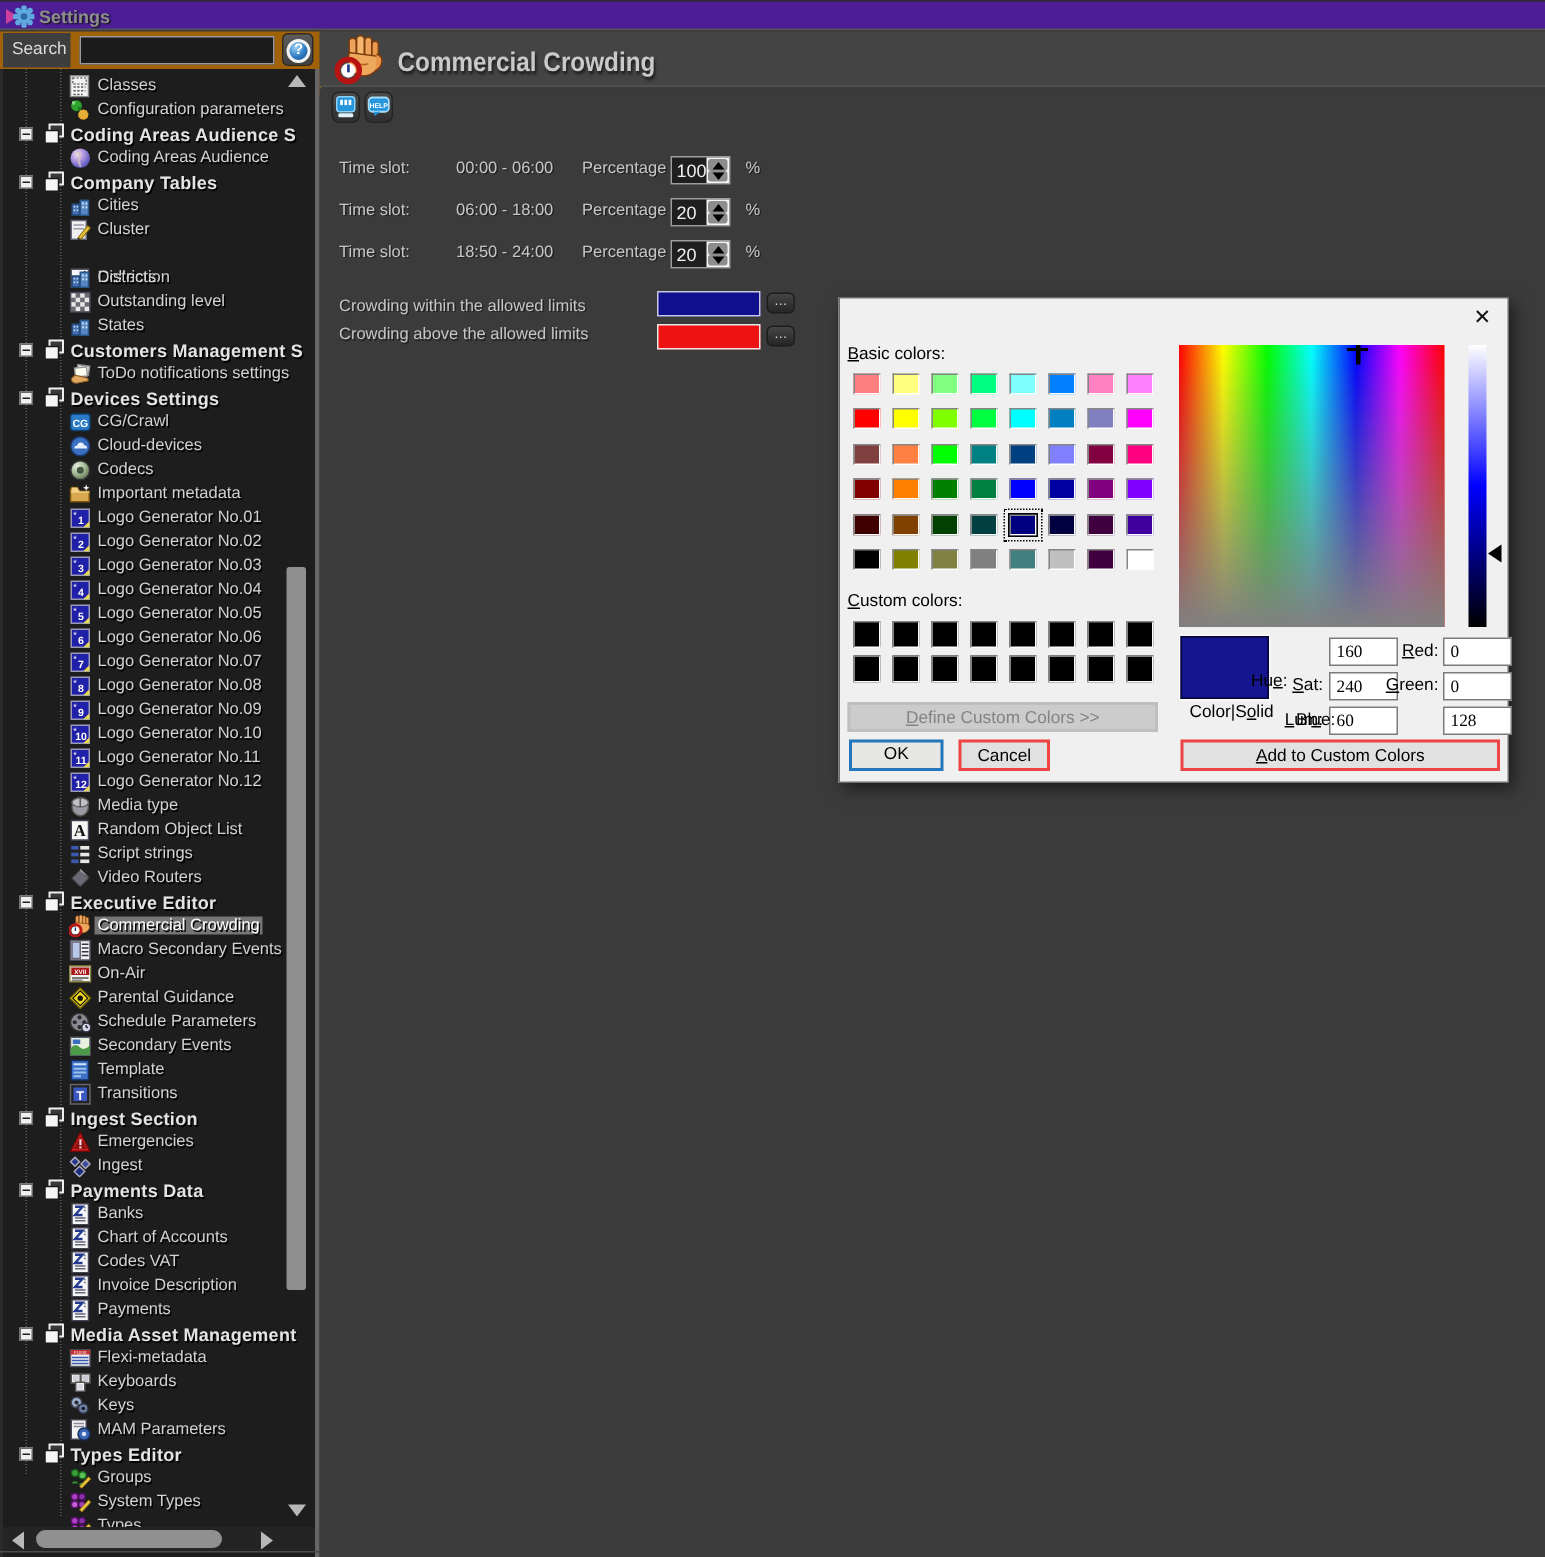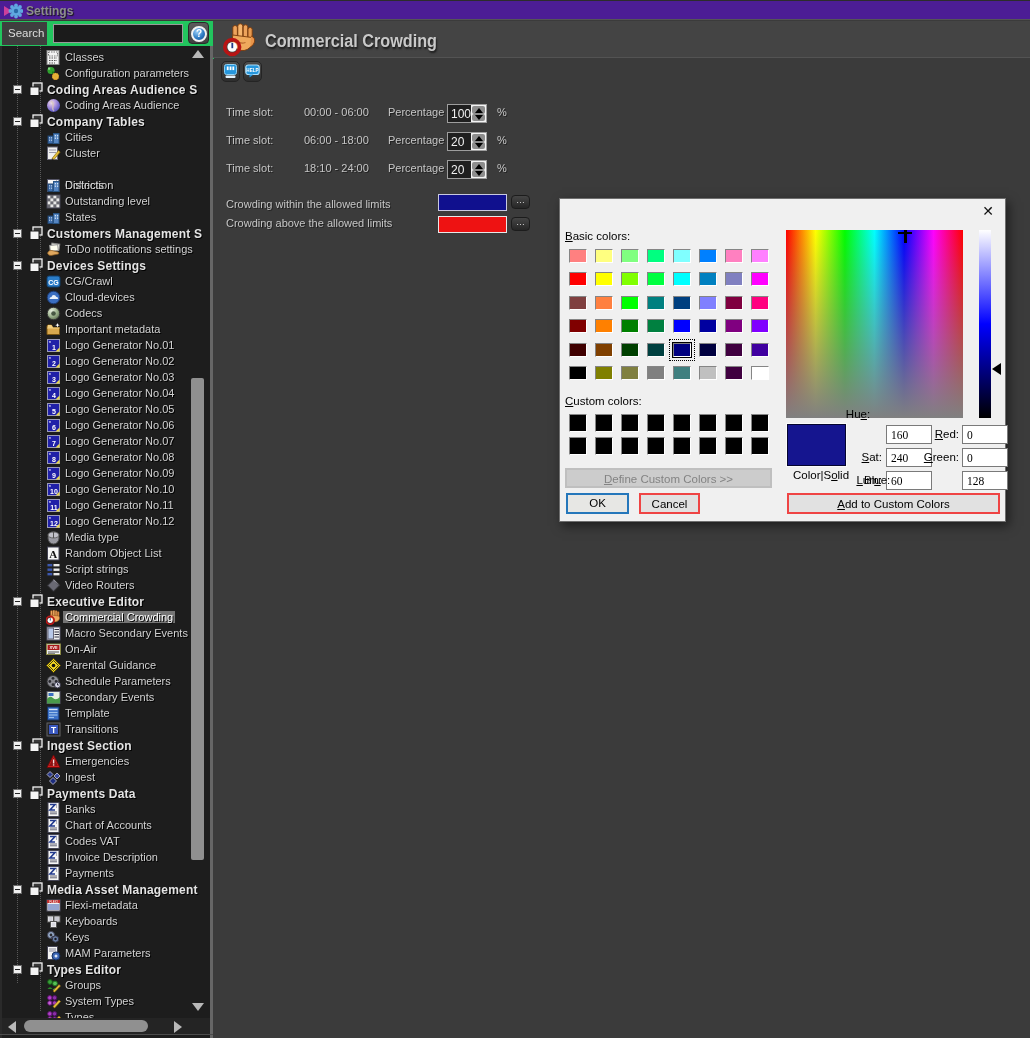--- a/index.html
+++ b/index.html
@@ -6,21 +6,21 @@
 body { background:#3b3b3b; font-family:"Liberation Sans", sans-serif; position:relative; }
 .abs { position:absolute; }
 
 
 #titlebar { position:absolute; left:0; top:0; width:1030px; height:20px; background:#4c1d95;
   border-top:1px solid #2c2c2c; border-bottom:1px solid #555; }
 #titlebar .ttl { position:absolute; left:26px; top:3px; font-size:12px; font-weight:bold; color:#8e8e8e;
   text-shadow:1px 1px 1px #161616; }
 
 
-#searchrow { position:absolute; left:0; top:21px; width:214px; height:43px; background:#22c55e; }
+#searchrow { position:absolute; left:0; top:21px; width:214px; height:43px; background:#a16207; }
 #slabel { position:absolute; left:2px; top:1px; width:45px; height:23px; background:#3e3e3e;
   color:#dcdcdc; font-size:11.5px; line-height:22px; padding-left:6px; }
 #sinput { position:absolute; left:53px; top:3px; width:130px; height:19px; background:#1b1b1b;
   border:1px solid #9a9a9a; }
 #shelp { position:absolute; left:188px; top:1px; width:21px; height:22px; border-radius:4px;
   background:linear-gradient(#5c5c5c,#404040); border:1px solid #2a2a2a; }
 #shelp .hc { position:absolute; left:2px; top:2.5px; width:16px; height:16px; border-radius:50%;
   background:radial-gradient(circle at 35% 30%, #9cd0f8, #2f7cc4 55%, #14488a); border:2px solid #f2f2f2;
   color:#fff; font-size:10px; font-weight:bold; text-align:center; line-height:12px; }
 
@@ -830,21 +830,21 @@
       <span class="spbtn">
         <span class="tri-up"></span>
       </span>
       <span class="spbtn">
         <span class="tri-dn"></span>
       </span>
     </span>
   </div>
 <div class="flabel" style="left:497px;top:134px">%</div>
 <div class="flabel" style="left:226px;top:162px">Time slot:</div>
-<div class="flabel" style="left:304px;top:162px">18:10 - 24:00</div>
+<div class="flabel" style="left:304px;top:162px">18:50 - 24:00</div>
 <div class="flabel" style="left:388px;top:162px">Percentage</div>
 <div class="spinbox" style="left:447px;top:160px">
     <span class="spinval">20</span>
     <span class="spinner">
       <span class="spbtn">
         <span class="tri-up"></span>
       </span>
       <span class="spbtn">
         <span class="tri-dn"></span>
       </span>
@@ -931,21 +931,21 @@
 <div class="dbtn" style="left:565px;top:468px;width:207px;height:20px;line-height:18px;background:#ccc;border-color:#bfbfbf;color:#838383"><u style="text-decoration-color:#838383">D</u>efine Custom Colors &gt;&gt;</div>
 <div class="dbtn" style="left:566px;top:493px;width:63px;height:21px;line-height:17px;border:2px solid #2577bb;background:#e7e7e4">OK</div>
 <div class="dbtn" style="left:639px;top:493px;width:61px;height:21px;line-height:19px">Cancel</div>
 <div id="grad"></div>
 <div class="xh" style="left:904px;top:230px;width:2.5px;height:13px"></div>
 <div class="xh" style="left:898px;top:231.5px;width:14px;height:2.5px"></div>
 <div id="lumbar"></div>
 <div id="lumarrow"></div>
 <div id="preview"></div>
 <div class="dlab" style="left:793px;top:469px">Color|S<u>o</u>lid</div>
-<div class="dlab" style="left:834px;top:408px;width:48px;text-align:center">Hu<u>e</u>:</div>
+<div class="dlab" style="left:834px;top:448px;width:48px;text-align:left">Hu<u>e</u>:</div>
 <div class="dfield" style="left:886px;top:425px">160</div>
 <div class="dlab" style="left:906px;top:428px;width:53px;text-align:right"><u>R</u>ed:</div>
 <div class="dfield" style="left:962px;top:425px">0</div>
 <div class="dlab" style="left:834px;top:451px;width:48px;text-align:right"><u>S</u>at:</div>
 <div class="dfield" style="left:886px;top:448px">240</div>
 <div class="dlab" style="left:906px;top:451px;width:53px;text-align:right"><u>G</u>reen:</div>
 <div class="dfield" style="left:962px;top:448px">0</div>
 <div class="dlab" style="left:834px;top:474px;width:48px;text-align:right"><u>L</u>um:</div>
 <div class="dfield" style="left:886px;top:471px">60</div>
 <div class="dlab" style="left:864px;top:474px;width:53px;text-align:left">Bl<u>u</u>e:</div>

